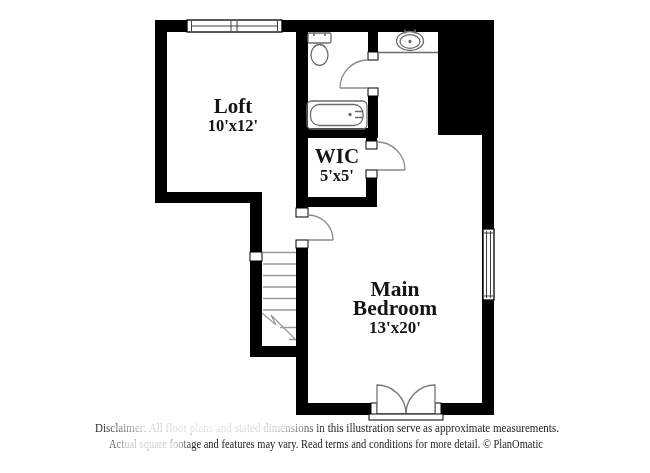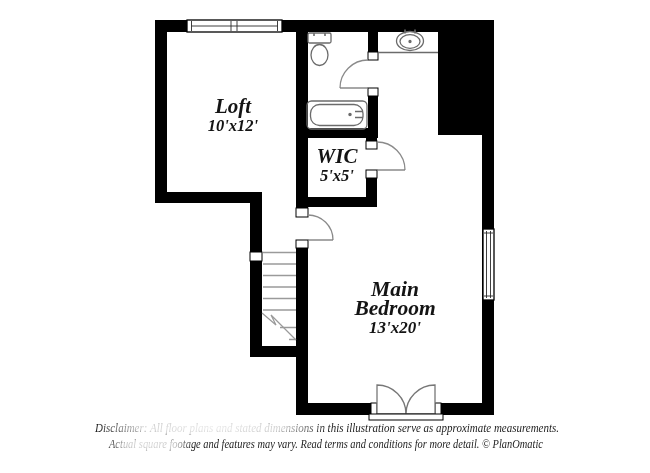--- a/index.html
+++ b/index.html
@@ -1,17 +1,17 @@
 <!DOCTYPE html>
 <html><head>
 <meta charset="utf-8">
 <style>
   html,body{margin:0;padding:0;background:#ffffff;}
   .page{position:relative;width:570px;height:473px;background:#8b5cf6;overflow:hidden;
-        font-family:"Liberation Serif",serif;font-style:italic;}
+        font-family:"Liberation Serif",serif;}
   svg text{user-select:none;}
   .room-name{font-family:"Liberation Serif",serif;font-weight:bold;fill:#141414;}
   .room-dims{font-family:"Liberation Serif",serif;font-weight:bold;fill:#141414;}
   .disclaimer{font-family:"Liberation Serif",serif;fill:#1c1c1c;}
 </style>
 </head>
 <body>
 
 <div class="page">
 <svg width="650" height="473" viewBox="0 0 650 473">

